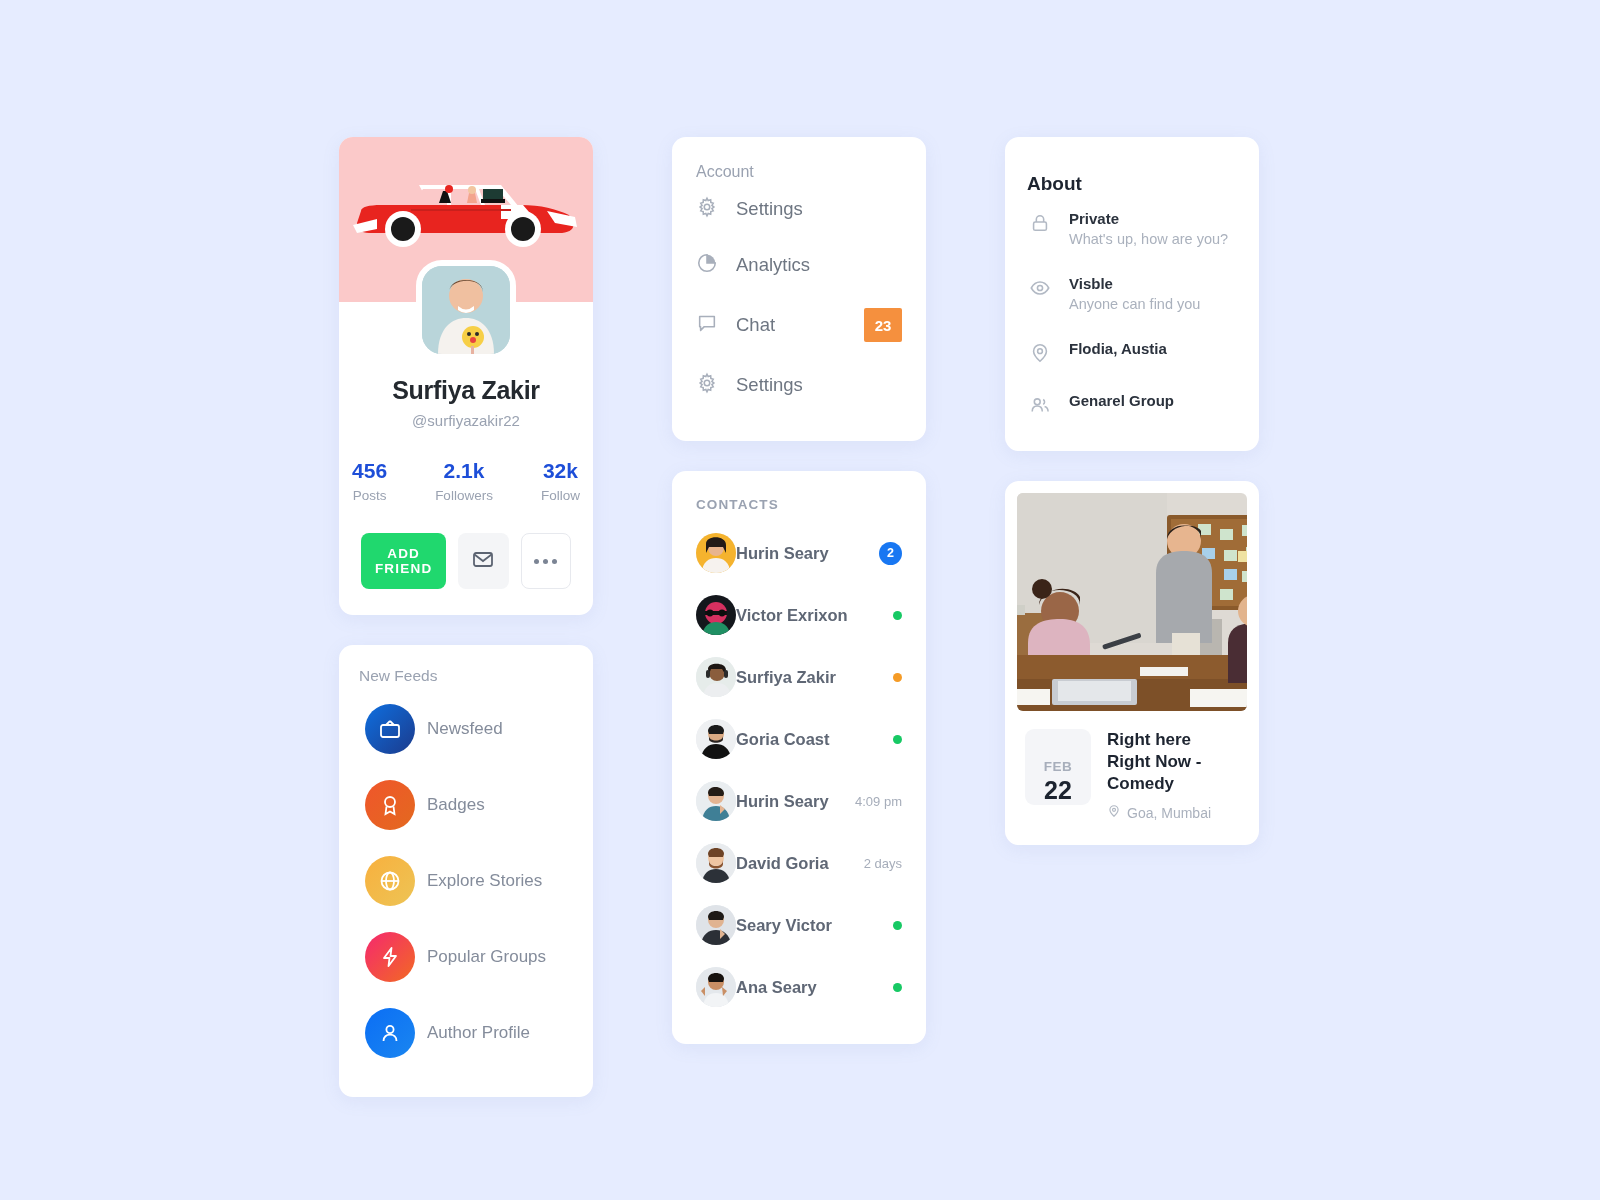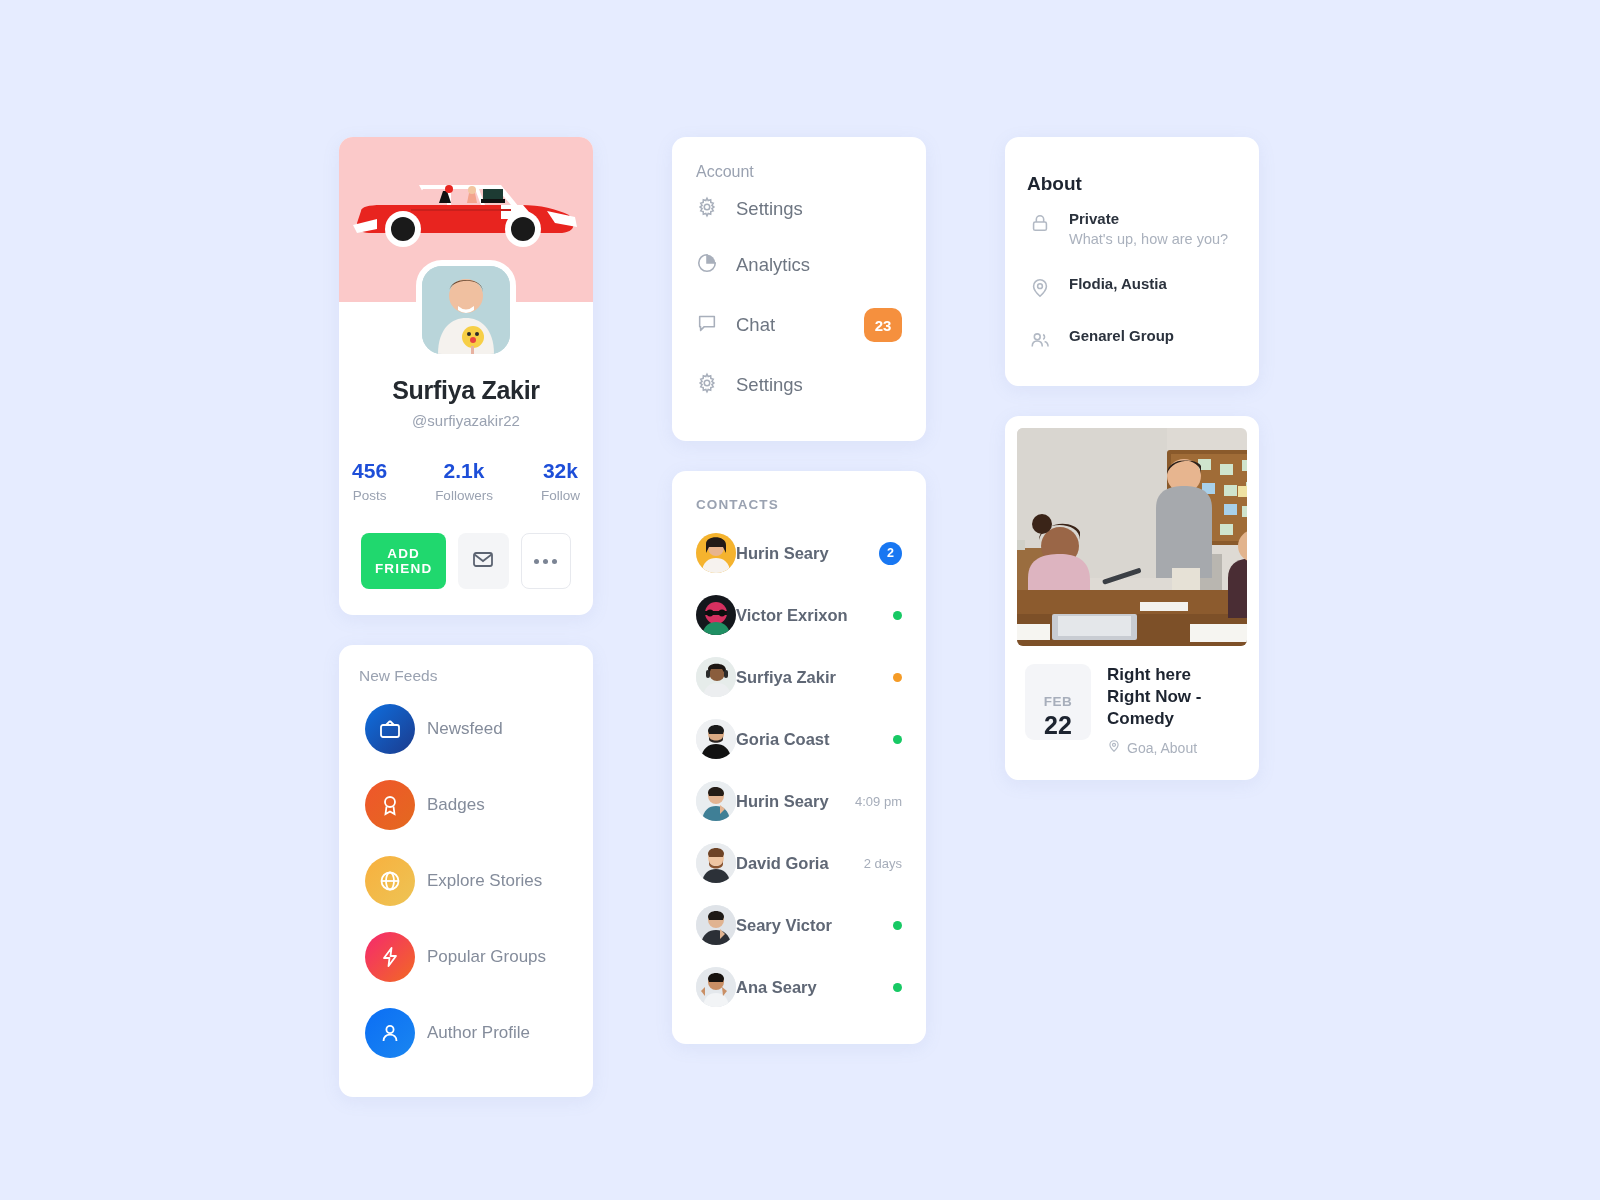--- a/index.html
+++ b/index.html
@@ -117,21 +117,21 @@
   .account-card { padding: 26px 0 28px 0; }
   .account-title { font-size: 16px; color: #9aa2b1; padding: 0 24px; }
   .acct-row {
     display: flex; align-items: center;
     padding: 15px 24px; gap: 18px; cursor: pointer;
   }
   .acct-label { font-size: 18.5px; color: #6e7682; flex: 1; }
   .badge-chat {
     background: #f5903e; color: #fff;
     font-size: 15px; font-weight: bold;
-    border-radius: 10px; min-width: 38px; height: 34px;
+    border-radius: 2px; min-width: 38px; height: 34px;
     display: flex; align-items: center; justify-content: center;
     padding: 0 7px;
   }
 
   
   .contacts-card { padding: 26px 0 26px 0; }
   .contacts-title {
     font-size: 13.5px; color: #9aa2b1; letter-spacing: 1.1px;
     font-weight: bold; padding: 0 24px; margin-bottom: 10px;
   }
@@ -514,20 +514,32 @@
             <rect x="5" y="11" width="14" height="9" rx="1.8"></rect>
             <path d="M8 11 V8 a4 4 0 0 1 8 0 v3"></path>
           </svg>
         </span>
         <div>
           <div class="about-main">Private</div>
           <div class="about-sub">What's up, how are you?</div>
         </div>
       </div>
 
+      <div class="about-row">
+        <span class="about-ico">
+          <svg width="22" height="22" viewBox="0 0 24 24" fill="none" stroke="#b2b9c4" stroke-width="1.7">
+            <path d="M2.5 12 C5 7.5 8.5 5.5 12 5.5 C15.5 5.5 19 7.5 21.5 12 C19 16.5 15.5 18.5 12 18.5 C8.5 18.5 5 16.5 2.5 12 Z"></path>
+            <circle cx="12" cy="12" r="2.8"></circle>
+          </svg>
+        </span>
+        <div>
+          <div class="about-main">Visble</div>
+          <div class="about-sub">Anyone can find you</div>
+        </div>
+      </div>
 
       <div class="about-row">
         <span class="about-ico">
           <svg width="22" height="22" viewBox="0 0 24 24" fill="none" stroke="#b2b9c4" stroke-width="1.7">
             <path d="M12 21 C12 21 19 14.5 19 10 A7 7 0 1 0 5 10 C5 14.5 12 21 12 21 Z"></path>
             <circle cx="12" cy="10" r="2.6"></circle>
           </svg>
         </span>
         <div>
           <div class="about-main">Flodia, Austia</div>
@@ -610,20 +622,20 @@
         </div>
         <div>
           <div class="ev-title">Right here Right Now - Comedy</div>
           <div class="ev-loc">
             <span>
               <svg width="14" height="14" viewBox="0 0 24 24" fill="none" stroke="#b2b9c4" stroke-width="2">
                 <path d="M12 21 C12 21 19 14.5 19 10 A7 7 0 1 0 5 10 C5 14.5 12 21 12 21 Z"></path>
                 <circle cx="12" cy="10" r="2.6"></circle>
               </svg>
             </span>
-            <span>Goa, About</span>
+            <span>Goa, Mumbai</span>
           </div>
         </div>
       </div>
     </div>
   </div>
 
 </div>
 
 </body></html>

